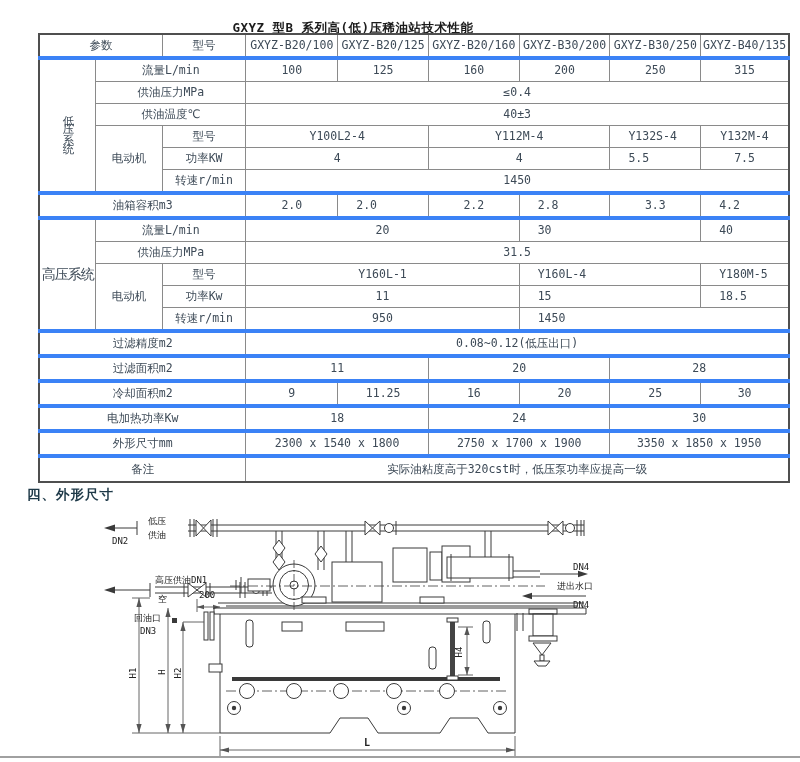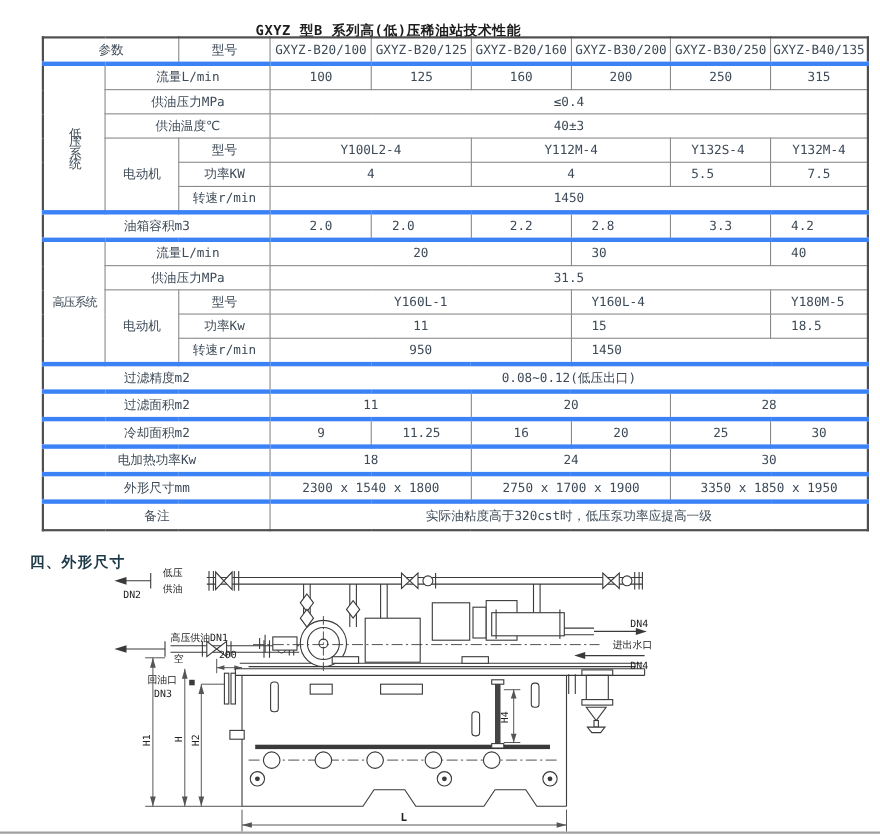--- a/index.html
+++ b/index.html
@@ -12,23 +12,23 @@
          border-collapse:collapse;table-layout:fixed;
          font-family:"DejaVu Sans Mono","DejaVu Sans",sans-serif;
          font-size:11.5px;color:#3d4a57;}
   table.spec td{border:1px solid #8a8a8a;text-align:center;padding:0 1px;
          height:21px;line-height:1.05;overflow:hidden;white-space:nowrap;}
   table.spec{border:2px solid #4f4f4f;}
   table.spec tr.dk td{border-top:4px solid #3b82f6;}
   table.spec td.al{text-align:left;padding-left:18px;}
   .vtext{writing-mode:vertical-lr;text-orientation:upright;letter-spacing:9px;
          display:inline-block;line-height:1;margin:0 auto;}
-  .hsys{font-size:11px;letter-spacing:-1px;}
+  .hsys{font-size:14px;letter-spacing:-1px;}
   .section{position:absolute;left:27px;top:486px;font-size:13.5px;font-weight:bold;
-         color:#1e3948;letter-spacing:1px;margin-top:16px;}
+         color:#1e3948;letter-spacing:1px;}
   svg text{font-family:"DejaVu Sans Mono","DejaVu Sans",sans-serif;fill:#222;}
 </style>
 </head>
 <body>
 
 <div class="title">GXYZ 型B 系列高(低)压稀油站技术性能</div>
 
 <table class="spec">
   <colgroup>
     <col style="width:47px">

